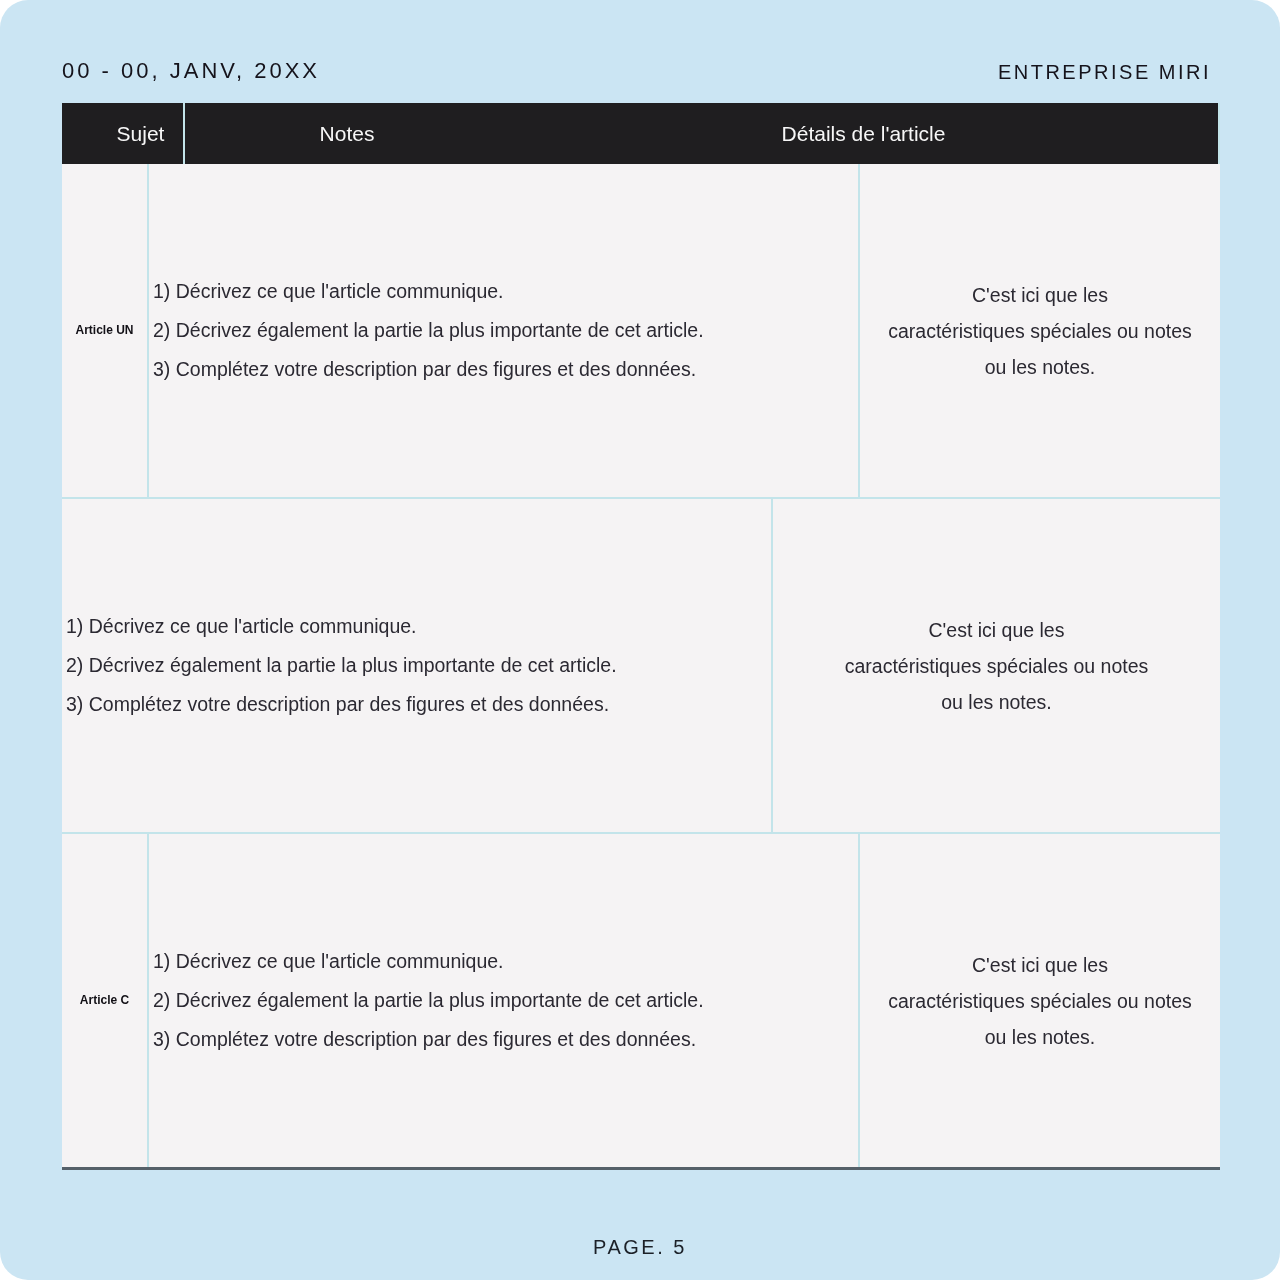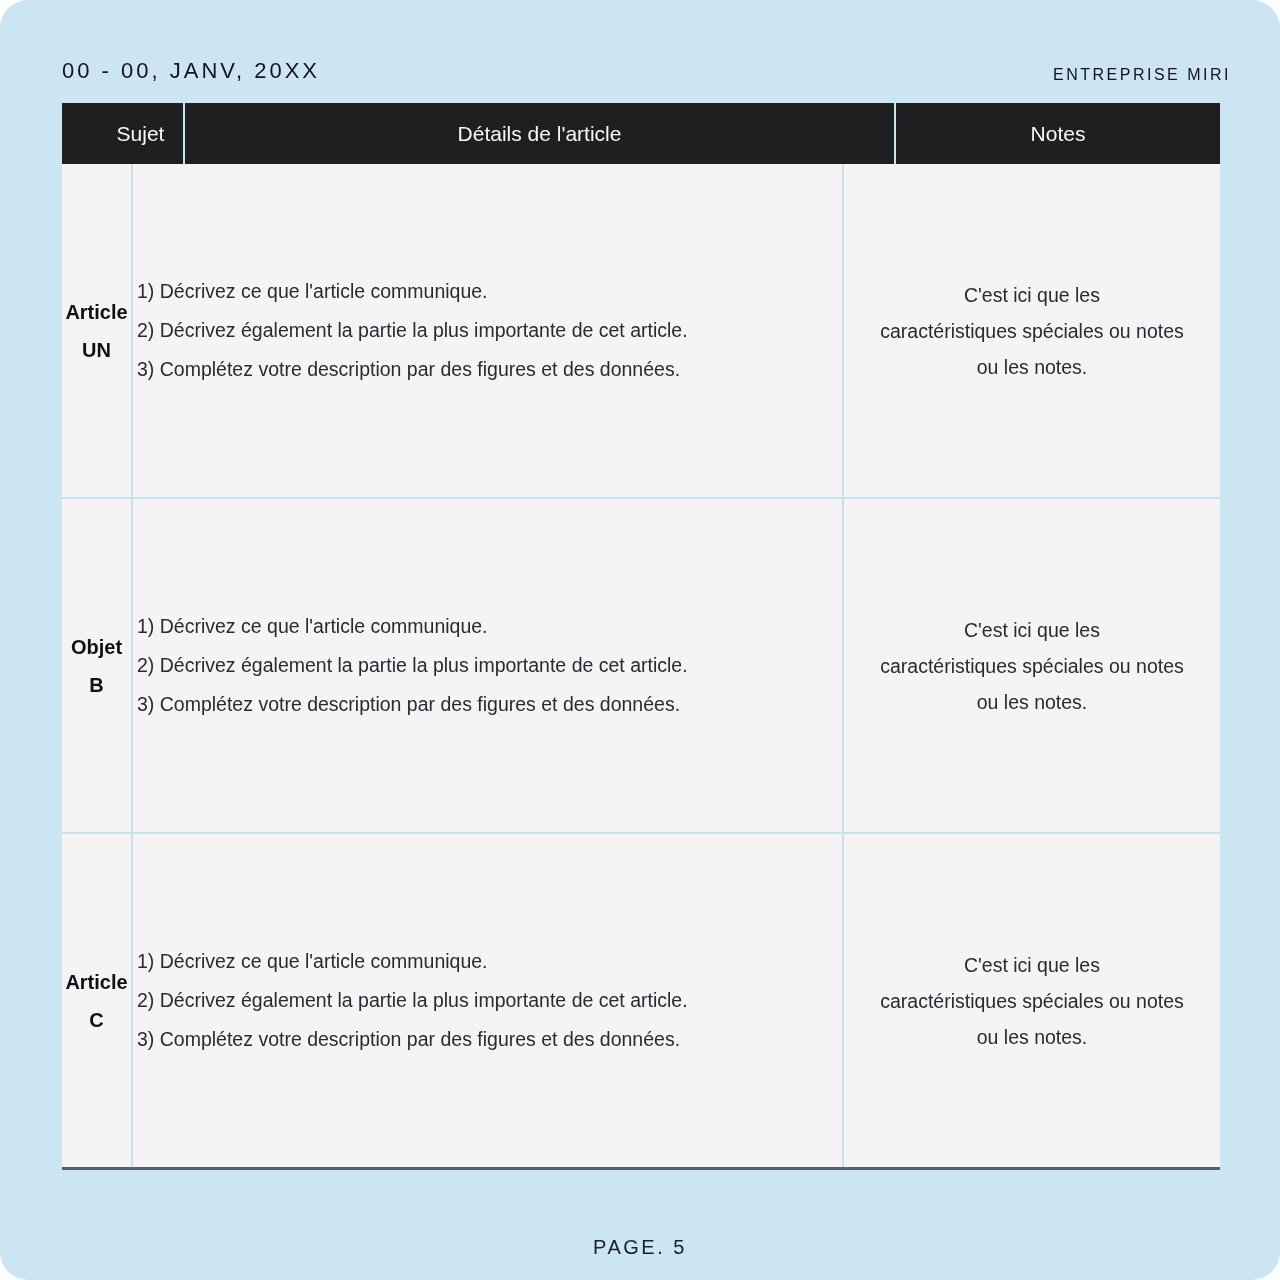--- a/index.html
+++ b/index.html
@@ -17,29 +17,29 @@
     background: var(--page-background, #cbe5f3);
     border-radius: 28px;
     overflow: hidden;
     font-family: "Liberation Sans", sans-serif;
     color: #1c1a20;
   }
   .topbar {
     display: flex;
     justify-content: space-between;
     align-items: flex-end;
-    padding: 58px 49px 0 62px;
+    padding: 58px 69px 0 62px;
   }
   .topbar .date {
     font-size: 22px;
     letter-spacing: 3px;
     color: #15131b;
   }
   .topbar .company {
-    font-size: 16px;
+    font-size: 20px;
     letter-spacing: 2.5px;
     color: #15131b;
   }
   .table {
     position: absolute;
     left: 62px;
     top: 103px;
     width: 1158px;
     border-bottom: 3px solid var(--bottom-border, #556069);
   }
@@ -66,24 +66,24 @@
     background: var(--cell-background, #f5f3f4);
   }
   .trow + .trow { border-top: 2px solid var(--grid-line, #c3e4ea); }
   .cell {
     box-sizing: border-box;
     display: flex;
     flex-direction: column;
     justify-content: center;
   }
   .cell-subject {
-    width: 71px;
+    width: 87px;
     text-align: center;
     font-weight: bold;
-    font-size: 20px;
+    font-size: 12px;
     line-height: 1.9;
     color: #121016;
   }
   .cell-details {
     width: 711px;
     padding: 0 20px 0 4px;
     font-size: 19.5px;
     color: #2b2932;
   }
   .detail-line { line-height: 39px; }
@@ -112,40 +112,39 @@
 <div class="page">
 
   <div class="topbar">
     <div class="date">00 - 00, JANV, 20XX</div>
     <div class="company">ENTREPRISE MIRI</div>
   </div>
 
   <div class="table">
     <div class="thead">
       <div class="hcell col-subject sep-right">Sujet</div>
+      <div class="hcell col-notes">Notes</div>
       <div class="hcell col-details sep-right">Détails de l'article</div>
-      <div class="hcell col-notes">Notes</div>
     </div>
     <div>
   <div class="trow">
     <div class="cell cell-subject sep-right">Article UN</div>
     <div class="cell cell-details sep-right">
       <div class="detail-line">1) Décrivez ce que l'article communique.</div>
       <div class="detail-line">2) Décrivez également la partie la plus importante de cet article.</div>
       <div class="detail-line">3) Complétez votre description par des figures et des données.</div>
     </div>
     <div class="cell cell-notes">
       <div class="note-line">C'est ici que les</div>
       <div class="note-line">caractéristiques spéciales ou notes</div>
       <div class="note-line">ou les notes.</div>
     </div>
   </div>
 
   <div class="trow">
-    <div class="cell cell-subject sep-right">Objet B</div>
     <div class="cell cell-details sep-right">
       <div class="detail-line">1) Décrivez ce que l'article communique.</div>
       <div class="detail-line">2) Décrivez également la partie la plus importante de cet article.</div>
       <div class="detail-line">3) Complétez votre description par des figures et des données.</div>
     </div>
     <div class="cell cell-notes">
       <div class="note-line">C'est ici que les</div>
       <div class="note-line">caractéristiques spéciales ou notes</div>
       <div class="note-line">ou les notes.</div>
     </div>

